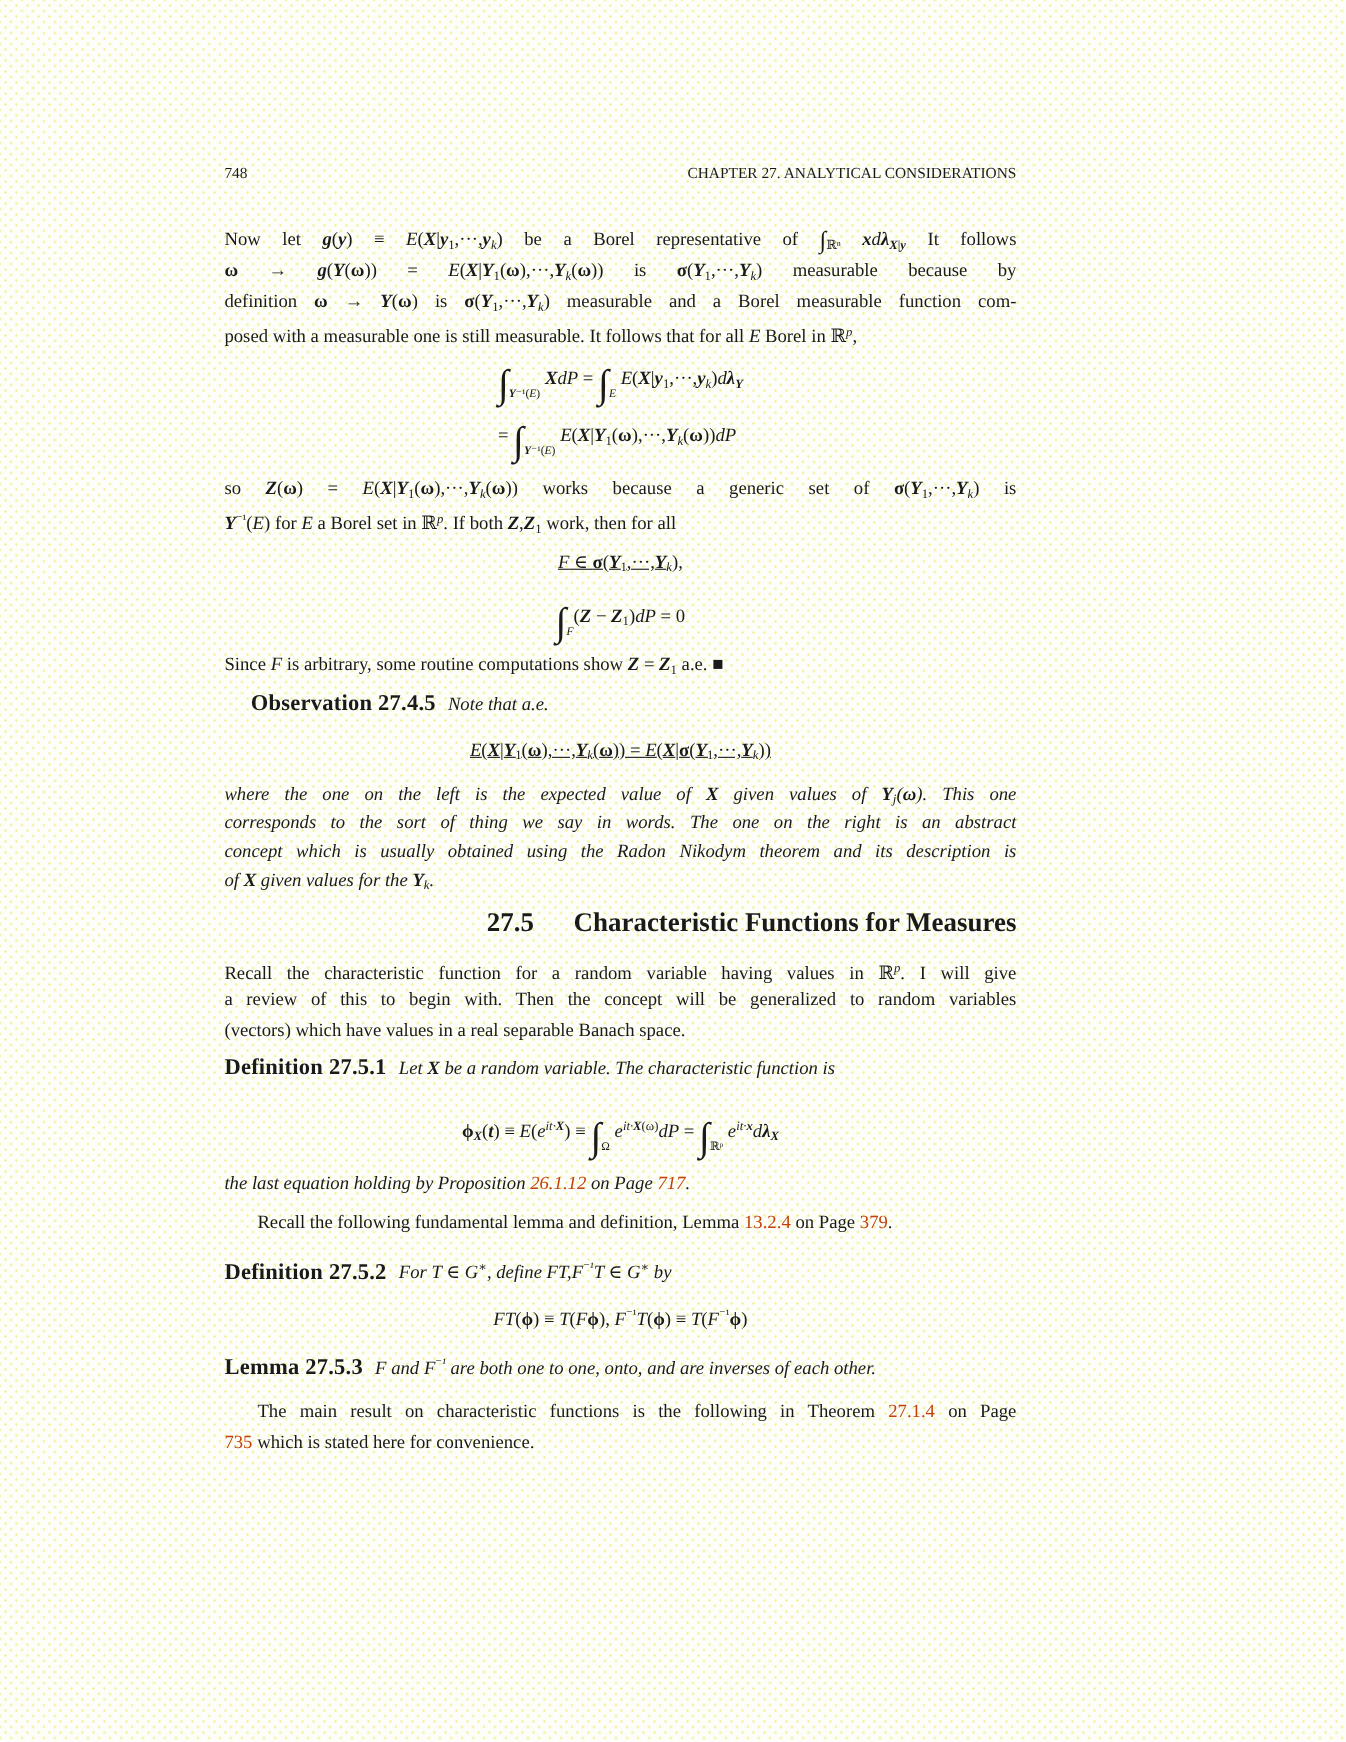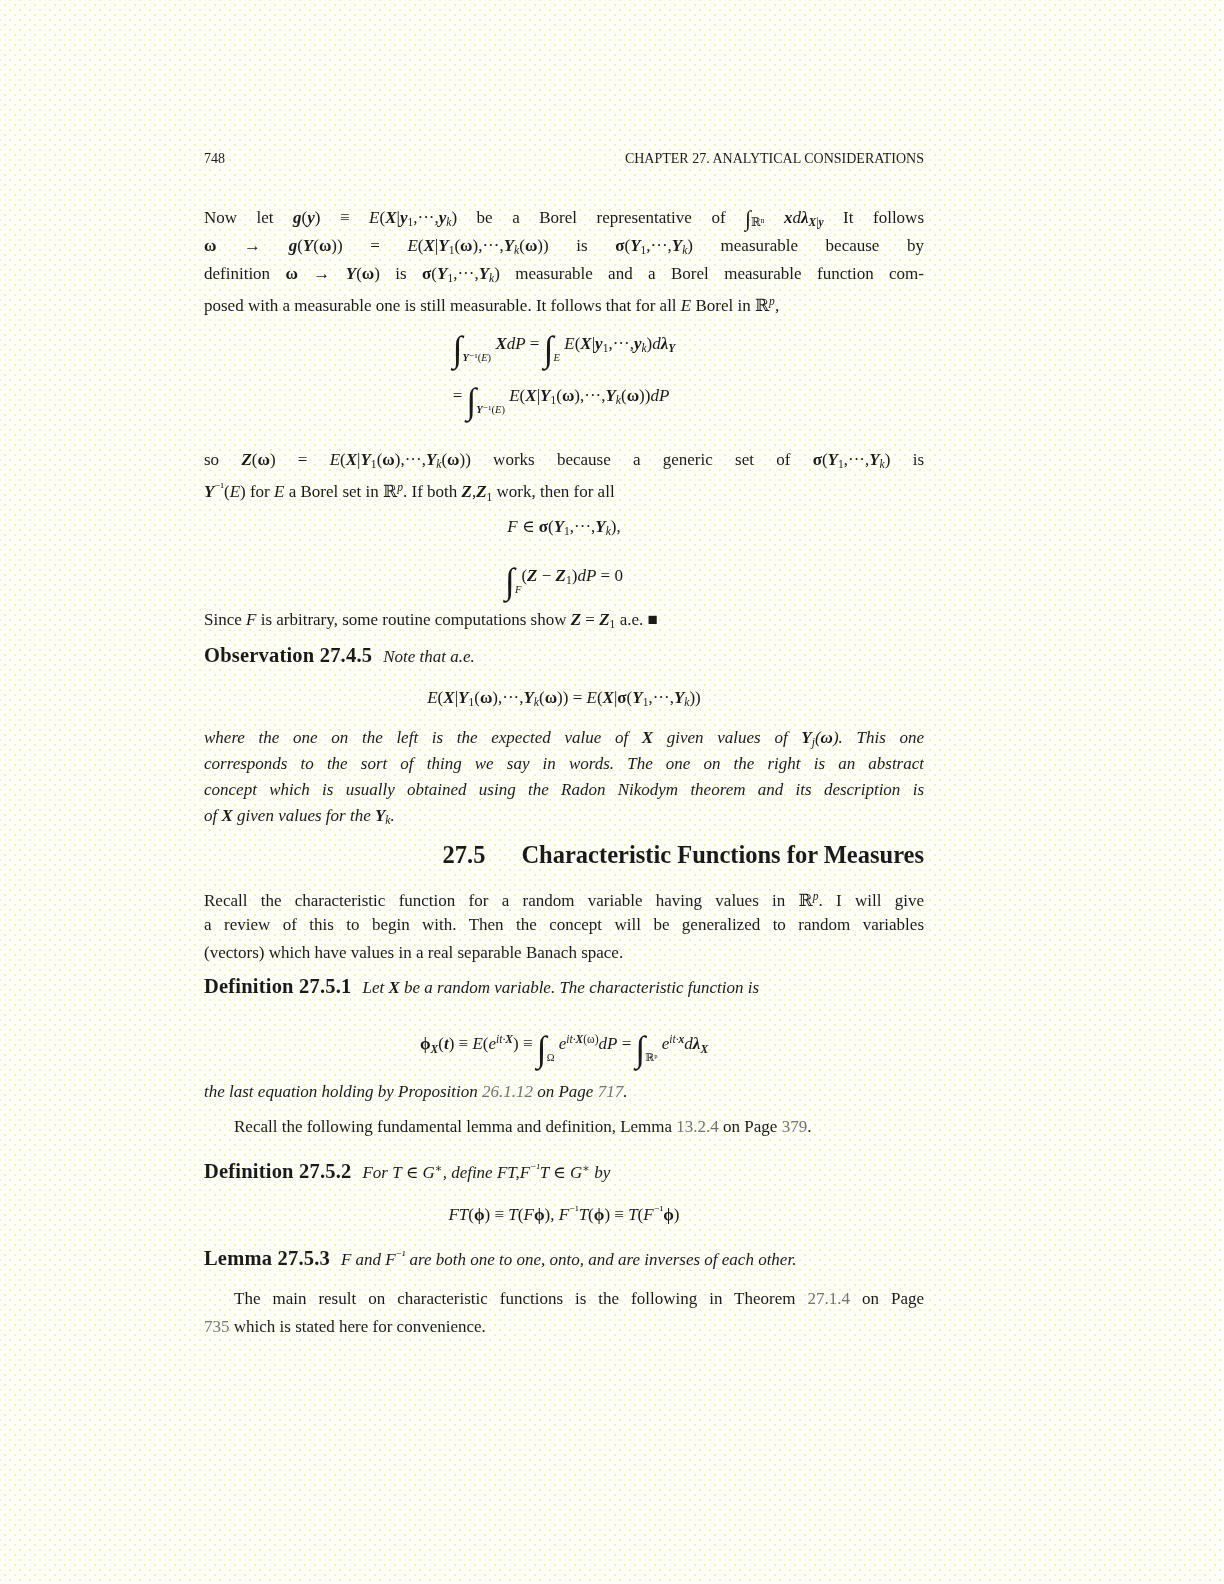--- a/index.html
+++ b/index.html
@@ -17,21 +17,21 @@
   }
   .page{position:absolute;left:204px;top:148px;width:720px;}
   .hdr{display:flex;justify-content:space-between;font-size:14px;line-height:22px;}
   .para{font-size:17px;}
   .pline{line-height:28px;height:28px;overflow:hidden;text-align:justify;}
   .j{text-align-last:justify;}
   .ital .pline{line-height:26px;height:26px;font-style:italic;}
   .indent{text-indent:30px;}
   .eq{text-align:center;font-size:17px;}
   .eqline{line-height:52px;height:52px;white-space:nowrap;}
-  .eqshort{line-height:26px;height:26px;white-space:nowrap;}
+  .eqshort{line-height:26px;height:26px;white-space:nowrap;text-decoration:underline;}
   .eqmed{line-height:34px;height:34px;white-space:nowrap;}
   .eqgroup{display:inline-block;text-align:left;}
   .headline{font-size:17px;line-height:27px;height:27px;white-space:nowrap;overflow:hidden;}
   .bhead{font-weight:bold;font-size:20.5px;letter-spacing:0.2px;}
   .note{font-style:italic;margin-left:11px;}
   .secthead{font-size:24.5px;font-weight:bold;line-height:32px;height:32px;padding-left:14px;}
   .secnum{margin-right:36px;}
   
   .i{font-style:italic;}
   .b{font-weight:bold;}
@@ -40,21 +40,21 @@
   .subi{font-size:68%;vertical-align:-0.3em;font-style:italic;}
   .subbi{font-size:68%;vertical-align:-0.3em;font-style:italic;font-weight:bold;}
   .sup{font-size:68%;vertical-align:0.55em;}
   .supi{font-size:68%;vertical-align:0.55em;font-style:italic;}
   .supbi{font-size:68%;vertical-align:0.55em;font-style:italic;font-weight:bold;}
   .lim{font-size:62%;vertical-align:-1.15em;}
   .limi{font-size:62%;vertical-align:-1.15em;font-style:italic;}
   .limbi{font-size:62%;vertical-align:-1.15em;font-style:italic;font-weight:bold;}
   .bigint{font-size:36px;vertical-align:-0.33em;font-style:normal;}
   .smint{font-size:22px;vertical-align:-0.12em;}
-  .link{color:#737373;}
+  .link{color:#c2410c;}
 </style>
 </head>
 <body>
 
 <div class="page">
 
   <div class="hdr">
     <span>748</span>
     <span>CHAPTER 27.  ANALYTICAL CONSIDERATIONS</span>
   </div>
@@ -66,38 +66,38 @@
     <div class="pline"><span>posed with a measurable one is still measurable. It follows that for all </span><span class="i">E</span><span> Borel in </span><span>ℝ</span><span class="supi">p</span><span>,</span></div>
   </div>
 
   <div class="eq" style="margin-top:2px;">
     <div class="eqgroup">
       <div class="eqline"><span class="bigint">∫</span><span class="limbi">Y</span><span class="lim">⁻¹(</span><span class="limi">E</span><span class="lim">)</span><span>  </span><span class="bi">X</span><span class="i">dP</span><span> = </span><span class="bigint">∫</span><span class="limi">E</span><span>  </span><span class="i">E</span><span>(</span><span class="bi">X</span><span>|</span><span class="bi">y</span><span class="sub">1</span><span>,···,</span><span class="bi">y</span><span class="subi">k</span><span>)</span><span class="i">d</span><span class="bi">λ</span><span class="subbi">Y</span></div>
       <div class="eqline"><span>= </span><span class="bigint">∫</span><span class="limbi">Y</span><span class="lim">⁻¹(</span><span class="limi">E</span><span class="lim">)</span><span>  </span><span class="i">E</span><span>(</span><span class="bi">X</span><span>|</span><span class="bi">Y</span><span class="sub">1</span><span>(</span><span class="b">ω</span><span>),···,</span><span class="bi">Y</span><span class="subi">k</span><span>(</span><span class="b">ω</span><span>))</span><span class="i">dP</span></div>
     </div>
   </div>
 
-  <div class="para" style="margin-top:24px;">
+  <div class="para" style="margin-top:8px;">
     <div class="pline j"><span>so </span><span class="bi">Z</span><span>(</span><span class="b">ω</span><span>) = </span><span class="i">E</span><span>(</span><span class="bi">X</span><span>|</span><span class="bi">Y</span><span class="sub">1</span><span>(</span><span class="b">ω</span><span>),···,</span><span class="bi">Y</span><span class="subi">k</span><span>(</span><span class="b">ω</span><span>)) works because a generic set of </span><span class="b">σ</span><span>(</span><span class="bi">Y</span><span class="sub">1</span><span>,···,</span><span class="bi">Y</span><span class="subi">k</span><span>) is</span></div>
     <div class="pline"><span class="bi">Y</span><span class="sup">⁻¹</span><span>(</span><span class="i">E</span><span>) for </span><span class="i">E</span><span> a Borel set in </span><span>ℝ</span><span class="supi">p</span><span>. If both </span><span class="bi">Z</span><span>,</span><span class="bi">Z</span><span class="sub">1</span><span> work, then for all</span></div>
   </div>
 
   <div class="eq" style="margin-top:12px;">
     <div class="eqshort"><span class="i">F</span><span> ∈ </span><span class="b">σ</span><span>(</span><span class="bi">Y</span><span class="sub">1</span><span>,···,</span><span class="bi">Y</span><span class="subi">k</span><span>),</span></div>
   </div>
 
   <div class="eq" style="margin-top:10px;">
     <div class="eqline"><span class="bigint">∫</span><span class="limi">F</span><span>(</span><span class="bi">Z</span><span> − </span><span class="bi">Z</span><span class="sub">1</span><span>)</span><span class="i">dP</span><span> = 0</span></div>
   </div>
 
   <div class="para" style="margin-top:4px;">
     <div class="pline"><span>Since </span><span class="i">F</span><span> is arbitrary, some routine computations show </span><span class="bi">Z</span><span> = </span><span class="bi">Z</span><span class="sub">1</span><span> a.e. </span><span>■</span></div>
   </div>
 
-  <div class="headline" style="margin-top:8px;">
+  <div class="headline" style="margin-top:8px;margin-left:24px;">
     <span class="bhead">Observation 27.4.5</span><span class="note"><span class="i">Note that a.e.</span></span>
   </div>
 
   <div class="eq" style="margin-top:16px;">
     <div class="eqshort"><span class="i">E</span><span>(</span><span class="bi">X</span><span>|</span><span class="bi">Y</span><span class="sub">1</span><span>(</span><span class="b">ω</span><span>),···,</span><span class="bi">Y</span><span class="subi">k</span><span>(</span><span class="b">ω</span><span>)) = </span><span class="i">E</span><span>(</span><span class="bi">X</span><span>|</span><span class="b">σ</span><span>(</span><span class="bi">Y</span><span class="sub">1</span><span>,···,</span><span class="bi">Y</span><span class="subi">k</span><span>))</span></div>
   </div>
 
   <div class="para ital" style="margin-top:14px;">
     <div class="pline j"><span>where the one on the left is the expected value of </span><span class="bi">X</span><span> given values of </span><span class="bi">Y</span><span class="subi">j</span><span>(</span><span class="b">ω</span><span>).  This one</span></div>
     <div class="pline j"><span>corresponds to the sort of thing we say in words.  The one on the right is an abstract</span></div>

